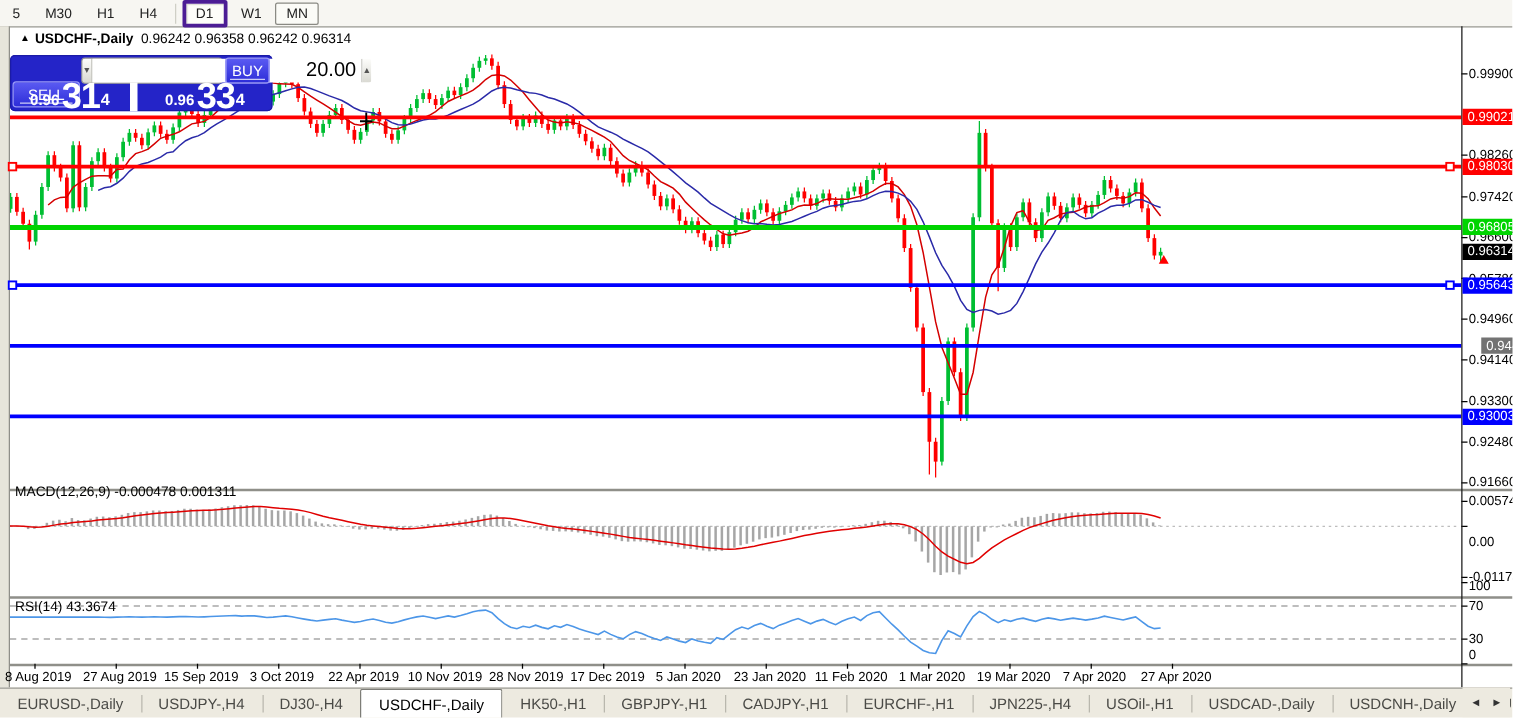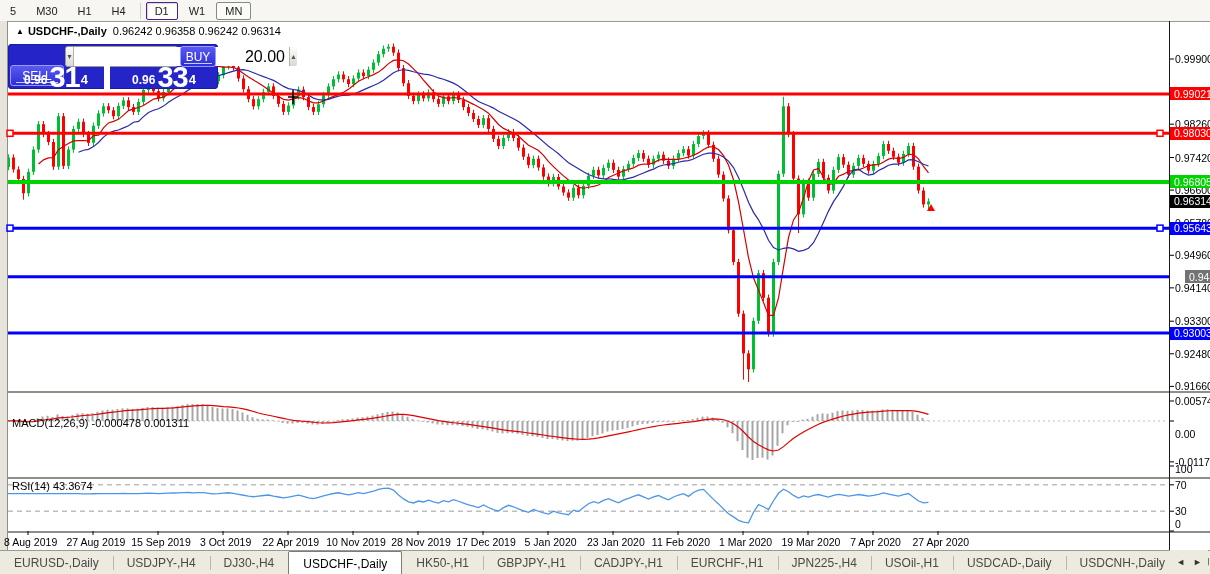--- a/index.html
+++ b/index.html
@@ -2,21 +2,21 @@
 <html><head>
 <meta charset="utf-8">
 <style>
   html,body{margin:0;padding:0;background:#fff;width:1210px;height:574px;overflow:hidden;
     font-family:"Liberation Sans","DejaVu Sans",sans-serif;-webkit-font-smoothing:antialiased;}
   #stage{position:relative;width:1210px;height:574px;background:#fff;}
   
   #toolbar{position:absolute;left:0;top:0;width:1210px;height:21px;background:#f7f6f2;
     border-bottom:1px solid #9a9a94;display:flex;align-items:center;font-size:11px;color:#222;}
   .tf-btn{padding:2px 8px;margin:0 1px;border:1px solid transparent;border-radius:2px;cursor:default;}
-  .tf-btn.active{background:#fdfdf9;border:1px solid #4c1d95;box-shadow:inset 1px 1px 1px #d9d9d2;}
+  .tf-btn.active{background:#fdfdf9;border:3px solid #4c1d95;box-shadow:inset 1px 1px 1px #d9d9d2;}
   .tf-btn.focused{border:1px solid #8a8a84;background:#fbfbf7;}
   .tf-sep{width:1px;height:16px;background:#cfcfc6;margin:0 4px;}
   
   #left-strip{position:absolute;left:0;top:21px;width:7px;height:529px;background:#e7e5db;border-right:1px solid #8f8f89;}
   #axis-vline{position:absolute;left:1169px;top:21px;width:1px;height:529px;background:#1a1a1a;}
   .pane-sep{position:absolute;left:8px;width:1202px;height:2px;background:#8f8f89;}
   #overlay{position:absolute;left:0;top:0;width:1210px;height:574px;pointer-events:none;}
   #chart-svg{position:absolute;left:0;top:0;}
   
   .pane-label{position:absolute;font-size:11px;color:#000;white-space:pre;}
@@ -711,21 +711,21 @@
         <line x1="743" y1="531" x2="743" y2="535" stroke="#000" stroke-width="1"></line>
         <line x1="808" y1="531" x2="808" y2="535" stroke="#000" stroke-width="1"></line>
         <line x1="873" y1="531" x2="873" y2="535" stroke="#000" stroke-width="1"></line>
         <line x1="938" y1="531" x2="938" y2="535" stroke="#000" stroke-width="1"></line>
       </g>
     </svg>
   <div id="axis-vline"></div>
 
   <div id="overlay">
     <div id="chart-title" class="pane-label"><span class="arrow-glyph">▲</span><span>USDCHF-,Daily</span><span class="ohlc">0.96242 0.96358 0.96242 0.96314</span></div>
-    <div class="pane-label" style="left:12px;top:417px">MACD(12,26,9) -0.000478 0.001311</div>
+    <div class="pane-label" style="left:12px;top:388px">MACD(12,26,9) -0.000478 0.001311</div>
     <div class="pane-label" style="left:12px;top:480px">RSI(14) 43.3674</div>
     <div id="price-axis">
         <div class="ax-label" style="top: 53px;">0.99900</div>
         <div class="ax-label" style="top: 118.157px;">0.98260</div>
         <div class="ax-label" style="top: 151.53px;">0.97420</div>
         <div class="ax-label" style="top: 184.109px;">0.96600</div>
         <div class="ax-label" style="top: 216.688px;">0.95780</div>
         <div class="ax-label" style="top: 249.266px;">0.94960</div>
         <div class="ax-label" style="top: 281.845px;">0.94140</div>
         <div class="ax-label" style="top: 315.218px;">0.93300</div>

